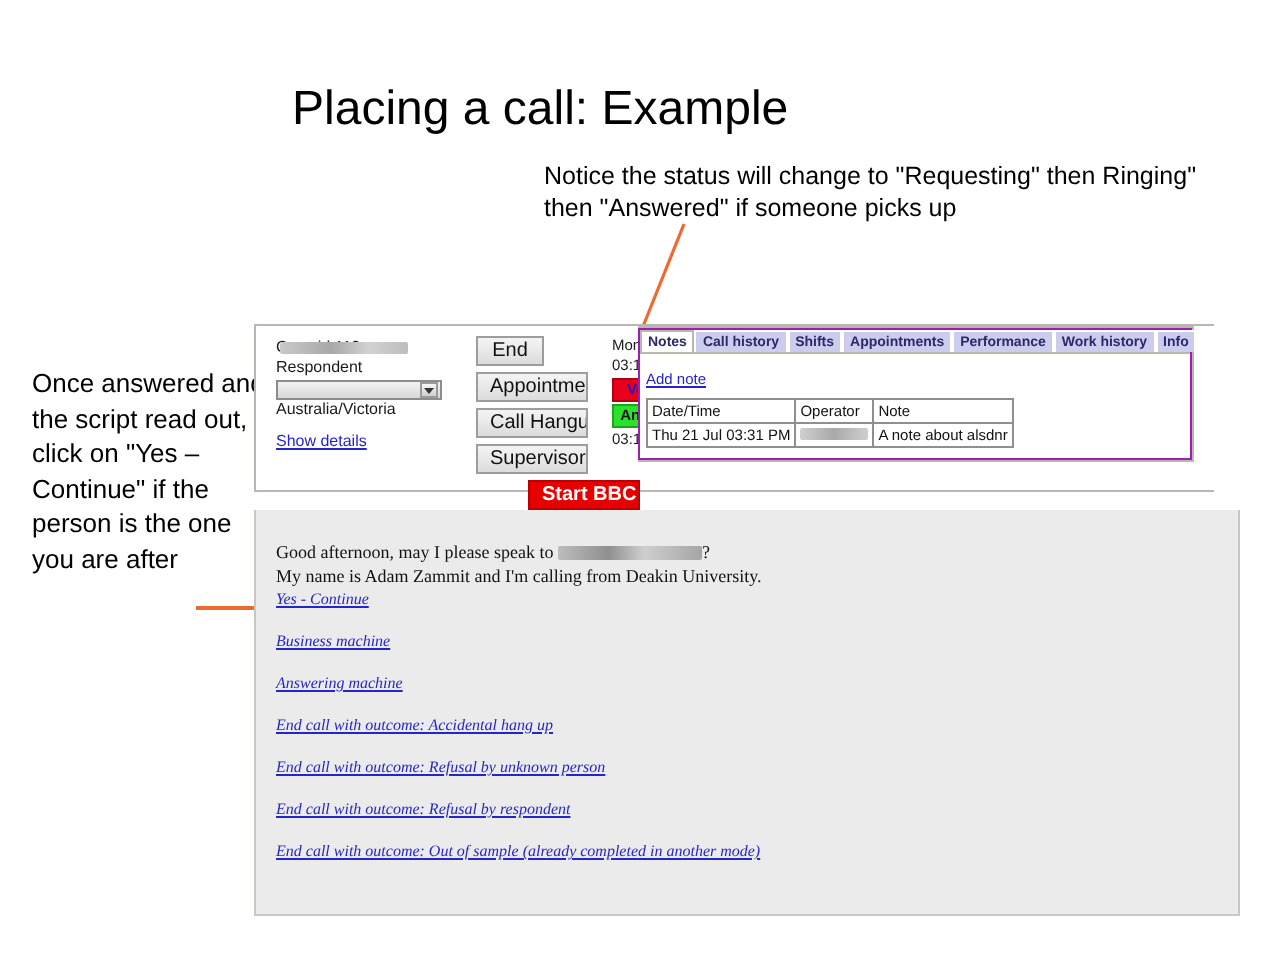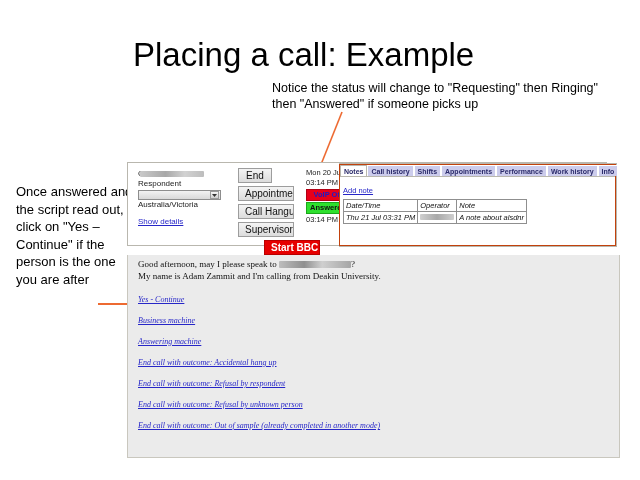--- a/index.html
+++ b/index.html
@@ -4,22 +4,22 @@
 <style>
   html,body{margin:0;padding:0;}
   body{
     width:640px;height:480px;background:#ffffff;overflow:hidden;
     font-family:"Liberation Sans",sans-serif;position:relative;
   }
   .slide{position:absolute;inset:0;}
 
   
   .slide-title{
-    position:absolute;left:133px;top:36px;width:480px;
-    font-size:33px;line-height:38px;color:#000;font-weight:400;
+    position:absolute;left:146px;top:36px;width:480px;
+    font-size:24px;line-height:38px;color:#000;font-weight:400;
     letter-spacing:0px;white-space:nowrap;
   }
   .note-top{
     position:absolute;left:272px;top:81px;width:330px;
     font-size:12.5px;line-height:15.5px;color:#000;
   }
   .note-left{
     position:absolute;left:16px;top:183px;width:120px;
     font-size:13px;line-height:17.5px;color:#000;
   }
@@ -89,53 +89,53 @@
   .status-time{font-size:7.5px;line-height:10px;color:#1a1a1a;white-space:nowrap;}
   .badge{
     display:block;width:44px;font-size:7.5px;line-height:10px;text-align:center;
     font-weight:bold;margin:1px 0;box-sizing:border-box;
   }
   .badge.red{background:#e8001a;color:#1c1cc8;border:1px solid #b00014;}
   .badge.green{background:#2ee02e;color:#111;border:1px solid #1aa81a;}
 
   
   .tab-panel{
-    position:absolute;left:211px;top:0;width:278px;height:84px;
-    border:1px solid #b9b7ae;border-left:none;box-sizing:border-box;background:#c2410c;
+    position:absolute;left:191px;top:0;width:278px;height:68px;
+    border:1px solid #b9b7ae;border-left:none;box-sizing:border-box;background:#a21caf;
   }
   .tab-strip{display:flex;align-items:flex-end;height:12px;padding-left:1px;}
   .tab{
     font-size:7px;line-height:11px;height:11px;padding:0 3px;
     background:#ccccec;color:#2a2a6a;font-weight:bold;white-space:nowrap;
     border:1px solid #ffffff;border-bottom:none;box-sizing:border-box;cursor:pointer;
   }
   .tab.active{background:#ffffff;color:#2a2a6a;border-color:#b9b7ae;}
   .tab-body{
     position:absolute;left:1px;top:12px;right:1px;bottom:1px;
     border-top:1px solid #b9b7ae;background:#ffffff;padding:2px 3px;box-sizing:border-box;
   }
   .addnote{font-size:7.5px;line-height:10px;color:#2626c8;text-decoration:underline;cursor:pointer;}
   table.notes{border-collapse:collapse;margin-top:2px;}
   table.notes th,table.notes td{
     border:1px solid #8f8f8f;font-size:7.5px;line-height:11px;
-    padding:0 2px;color:#111;font-weight:normal;text-align:left;white-space:nowrap;font-style:italic;
+    padding:0 2px;color:#111;font-weight:normal;text-align:left;white-space:nowrap;
   }
   table.notes th{background:#ffffff;}
   .cell-redact{
     display:inline-block;width:34px;height:6px;
     background:linear-gradient(90deg,#d0d0d0,#a9a9a9 50%,#cfcfcf);border-radius:1px;
   }
 
   
   .script-panel{
     position:absolute;left:0;top:93px;width:493px;height:203px;
     background:#ebebeb;border:1px solid #c9c7be;border-top:none;box-sizing:border-box;
   }
   .script-text{
-    position:absolute;left:10px;top:4px;width:300px;
+    position:absolute;left:10px;top:16px;width:300px;
     font-family:"Liberation Serif",serif;font-size:9px;line-height:11.5px;color:#111;
   }
   .script-text .redact-inline{
     display:inline-block;width:72px;height:7px;vertical-align:-1px;
     background:linear-gradient(90deg,#bdbdbd,#8f8f8f 35%,#cfcfcf 60%,#a5a5a5);
     border-radius:1px;
   }
   .outcome-list{position:absolute;left:10px;top:40px;width:400px;font-style:italic;}
   .outcome-link{
     display:block;font-family:"Liberation Serif",serif;
@@ -242,20 +242,20 @@
       <div class="script-text">
         <span>Good afternoon, may I please speak to </span><span class="redact-inline"></span><span>?</span><br>
         <span>My name is Adam Zammit and I'm calling from Deakin University.</span>
       </div>
 
       <div class="outcome-list">
         <a class="outcome-link">Yes - Continue</a>
         <a class="outcome-link">Business machine</a>
         <a class="outcome-link">Answering machine</a>
         <a class="outcome-link">End call with outcome: Accidental hang up</a>
+        <a class="outcome-link">End call with outcome: Refusal by unknown person</a>
         <a class="outcome-link">End call with outcome: Refusal by respondent</a>
-        <a class="outcome-link">End call with outcome: Refusal by unknown person</a>
         <a class="outcome-link">End call with outcome: Out of sample (already completed in another mode)</a>
       </div>
     </div>
 
   </div>
 </div>
 
 </body></html>

